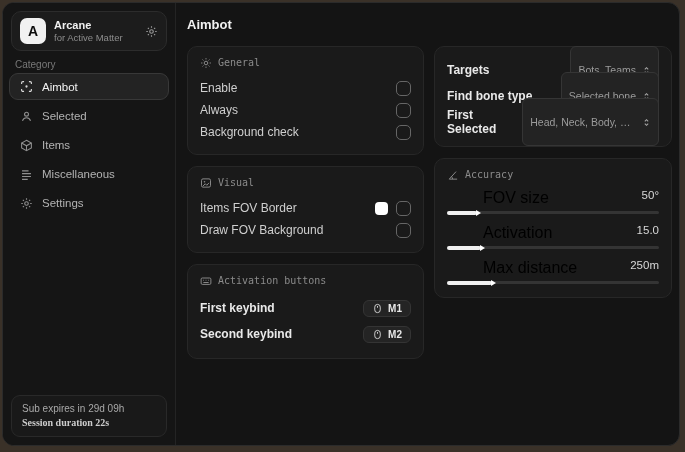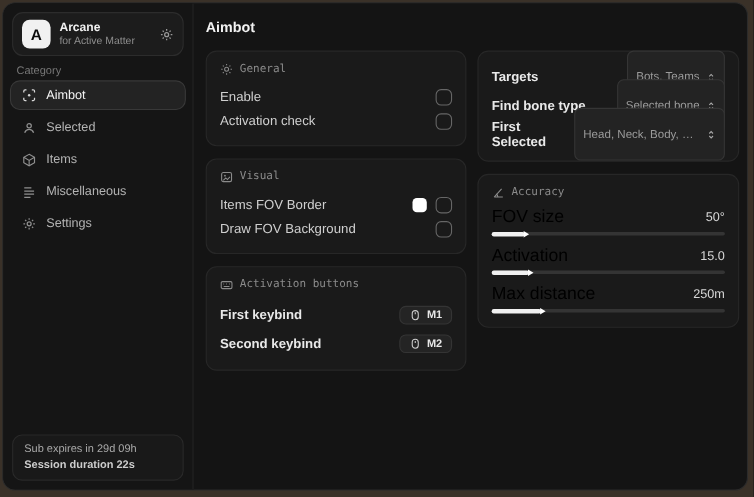--- a/index.html
+++ b/index.html
@@ -45,21 +45,21 @@
     background:#232323; border-color:#383838; color:#f2f2f2; height:27px;
     margin-bottom:2px;
   }
   .nav-item.active .nicon { color:#d8d8d8; }
   .side-footer {
     position:absolute; left:8px; right:8px; bottom:8px;
     background:#191919; border:1px solid #292929; border-radius:9px;
     padding:6px 10px 7px;
   }
   .sub-exp { font-family:Liberation Sans, sans-serif; font-size:10px; color:#a9a9a9; line-height:14px; white-space:nowrap; }
-  .sess-dur { font-size:10px; font-weight:bold; color:#cdcdcd; line-height:13px; }
+  .sess-dur { font-size:10px; font-weight:bold; color:#cdcdcd; line-height:13px;font-family:Liberation Serif, serif; }
   
   .main { position:absolute; left:174px; top:0; right:0; bottom:0; padding:14px 10px 0 10px; }
   .page-title { font-size:13px; font-weight:bold; color:#f2f2f2; margin-bottom:14px; }
   .cols { display:flex; gap:10px; }
   .col { width:237px; flex:0 0 auto; }
   .col.right { width:238px; }
   .card {
     background:#1a1a1a; border:1px solid #272727; border-radius:10px;
     padding:10px 12px 11px; margin-bottom:11px;
   }
@@ -89,21 +89,21 @@
     display:flex; align-items:center; gap:6px;
     background:#232323; border:1px solid #353535; border-radius:6px;
     padding:17px 7px; font-size:10.5px; color:#9b9b9b;
     white-space:nowrap; overflow:hidden; max-width:152px;justify-content:flex-end;
   }
   .dd-chip .dtext { overflow:hidden; text-overflow:ellipsis; }
   .dd-chip .dicon { display:flex; color:#a8a8a8; flex:0 0 auto; }
   .tr-row { height:26px; }
   
   .srow { margin-bottom:10px; }
-  .srow .label-line { display:flex; justify-content:space-between; align-items:center; height:18px; }
+  .srow .label-line { display:flex; justify-content:space-between; align-items:flex-start; height:18px;margin-left:36px; }
   .srow .val { font-size:11.5px; color:#d7d7d7; }
   .track { position:relative; height:3px; background:#343434; border-radius:2px; margin-top:4px; }
   .fill { position:absolute; left:0; top:-0.5px; height:4px; background:#f0f0f0; border-radius:2px; }
   .fill::after {
     content:''; position:absolute; right:-4px; top:50%; transform:translateY(-50%);
     width:0; height:0; border-left:5px solid #fff;
     border-top:3.5px solid transparent; border-bottom:3.5px solid transparent;
   }
   svg { display:block; }
 </style>
@@ -198,21 +198,25 @@
                 <path d="M8 1.5v1.7M8 12.8v1.7M1.5 8h1.7M12.8 8h1.7M3.4 3.4l1.2 1.2M11.4 11.4l1.2 1.2M12.6 3.4l-1.2 1.2M4.6 11.4l-1.2 1.2"></path>
               </svg>
             </span>
             <span>General</span>
           </div>
           <div class="row">
             <span class="lbl">Enable</span>
             <span class="checkbox"></span>
           </div>
           <div class="row">
-            <span class="lbl">Activation check</span>
+            <span class="lbl">Always</span>
+            <span class="checkbox"></span>
+          </div>
+          <div class="row">
+            <span class="lbl">Background check</span>
             <span class="checkbox"></span>
           </div>
         </div>
 
         <div class="card">
           <div class="card-head">
             <span class="cicon">
               <svg width="12" height="12" viewBox="0 0 16 16" fill="none" stroke="currentColor" stroke-width="1.3">
                 <rect x="2" y="2.5" width="12" height="11" rx="2"></rect>
                 <circle cx="6" cy="6.3" r="1.1" fill="currentColor" stroke="none"></circle>

